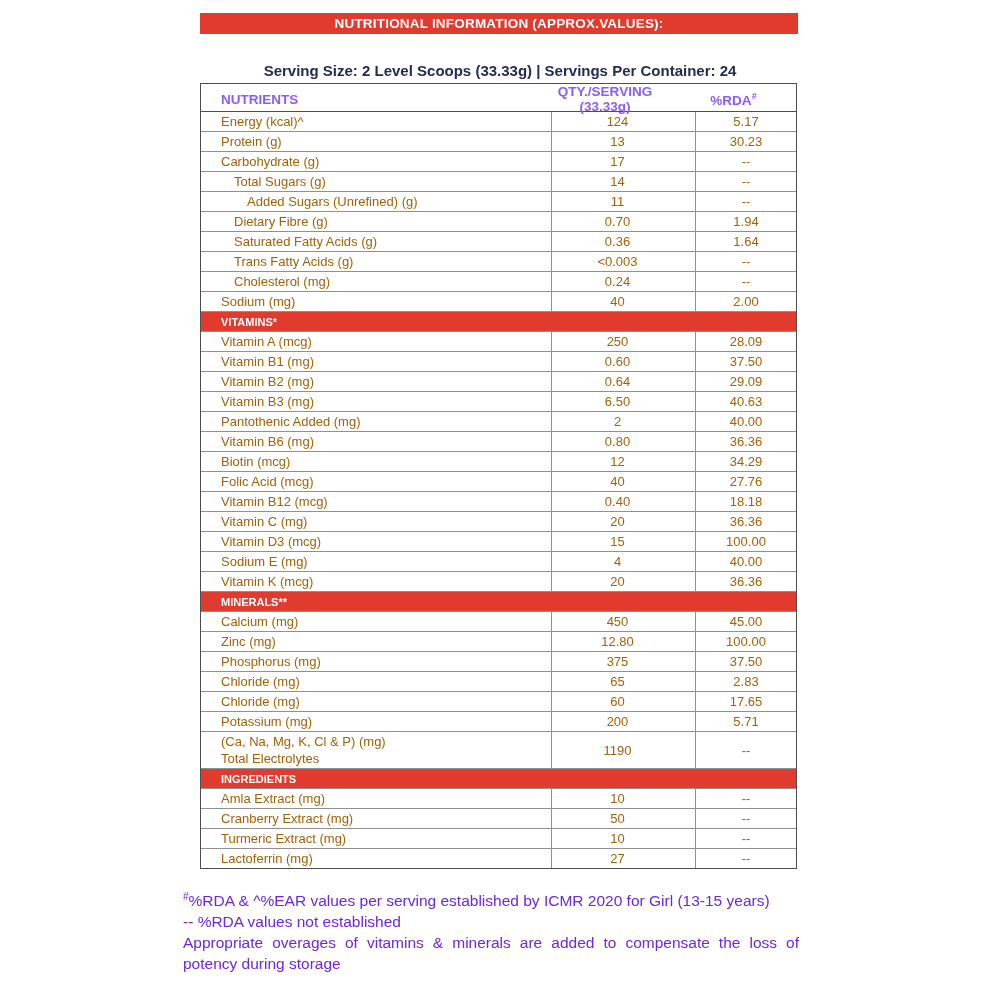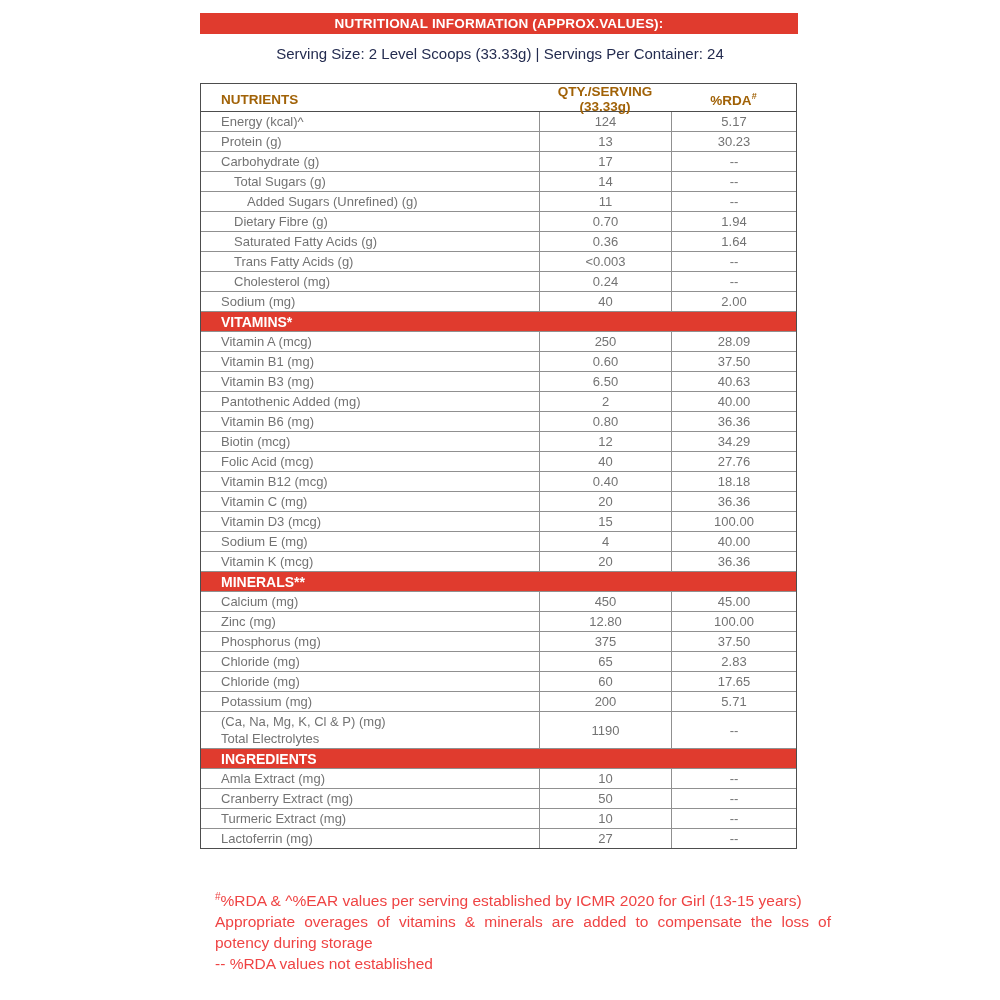--- a/index.html
+++ b/index.html
@@ -28,60 +28,61 @@
     font-size: 13.5px;
     letter-spacing: 0.2px;
     display: flex;
     align-items: center;
     justify-content: center;
   }
   
   .serving-line {
     position: absolute;
     left: 100px;
-    top: 45px;
+    top: 62px;
     width: 800px;
     text-align: center;
     color: #242C50;
-    font-weight: normal;
+    font-weight: bold;
     font-size: 15px;
   }
   
   .ntable {
     position: absolute;
     left: 200px;
     top: 83px;
     width: 595px;
     border: 1.5px solid #4d4d4d;
     background: #ffffff;
   }
   .thead {
     display: grid;
     grid-template-columns: 338px 132px auto;
     height: 27px;
     align-items: center;
     border-bottom: 1.5px solid #4d4d4d;
-    color: #a16207;
+    color: #8b5cf6;
     font-weight: bold;
     font-size: 13.5px;
   }
   .th-nutrients { padding-left: 20px; }
   .th-qty, .th-rda { text-align: center; }
   .th-rda sup { font-size: 9px; }
 
   #rows-container > div { border-top: 1px solid #909090; }
   #rows-container > div:first-child { border-top: none; }
 
   .row {
     display: grid;
     grid-template-columns: 338px 132px auto;
     min-height: 19px;
     font-size: 13px;
-    color: #737373;
+    color: #a16207;
     align-items: stretch;
+    gap: 12px;
   }
   .cell-label {
     display: flex;
     flex-direction: column;
     justify-content: center;
     line-height: 17px;
     padding-top: 1px;
     padding-bottom: 1px;
   }
   .indent-0 { padding-left: 20px; }
@@ -91,37 +92,36 @@
     border-left: 1px solid #909090;
     display: flex;
     align-items: center;
     justify-content: center;
     text-align: center;
   }
   .section-row {
     background: #E03B2E;
     color: #ffffff;
     font-weight: bold;
-    font-size: 14px;
+    font-size: 11px;
     height: 19px;
     display: flex;
     align-items: center;
     padding-left: 20px;
   }
   
   .footnotes {
     position: absolute;
     left: 183px;
     top: 886px;
     width: 616px;
-    color: #ef4444;
+    color: #6d28d9;
     font-size: 15.5px;
     line-height: 21px;
     text-align: justify;
-    margin-left: 32px;
   }
   .footnotes p { margin: 0; }
   .footnotes sup { font-size: 10px; }
 </style>
 </head>
 <body>
 
 <div class="page">
 
   <div class="title-bar">
@@ -192,20 +192,25 @@
           <div class="cell-label indent-0">Vitamin A (mcg)</div>
           <div class="cell-qty">250</div>
           <div class="cell-rda">28.09</div>
         </div>
         <div class="row">
           <div class="cell-label indent-0">Vitamin B1 (mg)</div>
           <div class="cell-qty">0.60</div>
           <div class="cell-rda">37.50</div>
         </div>
         <div class="row">
+          <div class="cell-label indent-0">Vitamin B2 (mg)</div>
+          <div class="cell-qty">0.64</div>
+          <div class="cell-rda">29.09</div>
+        </div>
+        <div class="row">
           <div class="cell-label indent-0">Vitamin B3 (mg)</div>
           <div class="cell-qty">6.50</div>
           <div class="cell-rda">40.63</div>
         </div>
         <div class="row">
           <div class="cell-label indent-0">Pantothenic Added (mg)</div>
           <div class="cell-qty">2</div>
           <div class="cell-rda">40.00</div>
         </div>
         <div class="row">
@@ -306,17 +311,17 @@
         <div class="row">
           <div class="cell-label indent-0">Lactoferrin (mg)</div>
           <div class="cell-qty">27</div>
           <div class="cell-rda">--</div>
         </div>
       </div>
   </div>
 
   <div class="footnotes">
     <p><sup>#</sup><span>%RDA &amp; ^%EAR values per serving established by ICMR 2020 for Girl (13-15 years)</span></p>
+    <p>-- %RDA values not established</p>
     <p>Appropriate overages of vitamins &amp; minerals are added to compensate the loss of potency during storage</p>
-    <p>-- %RDA values not established</p>
   </div>
 
 </div>
 
 </body></html>

